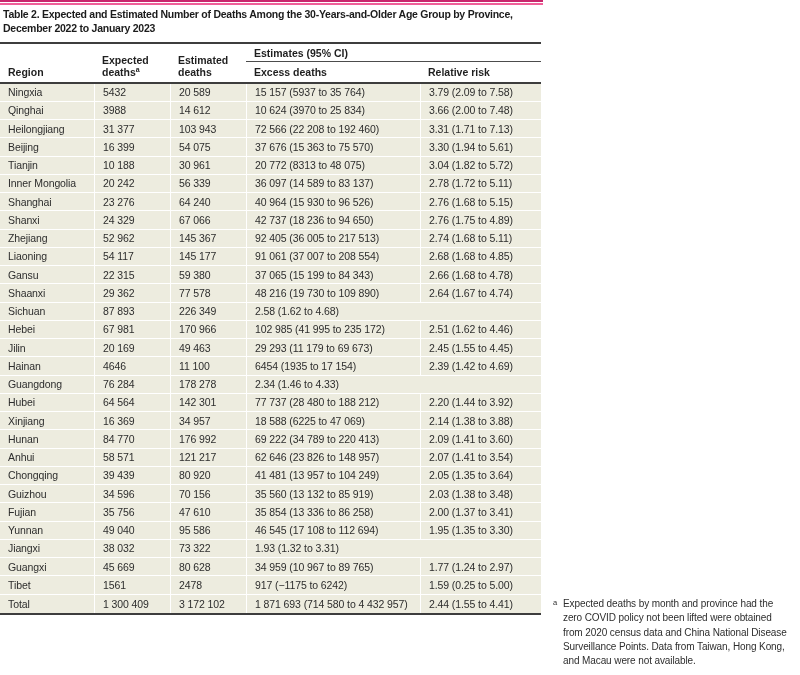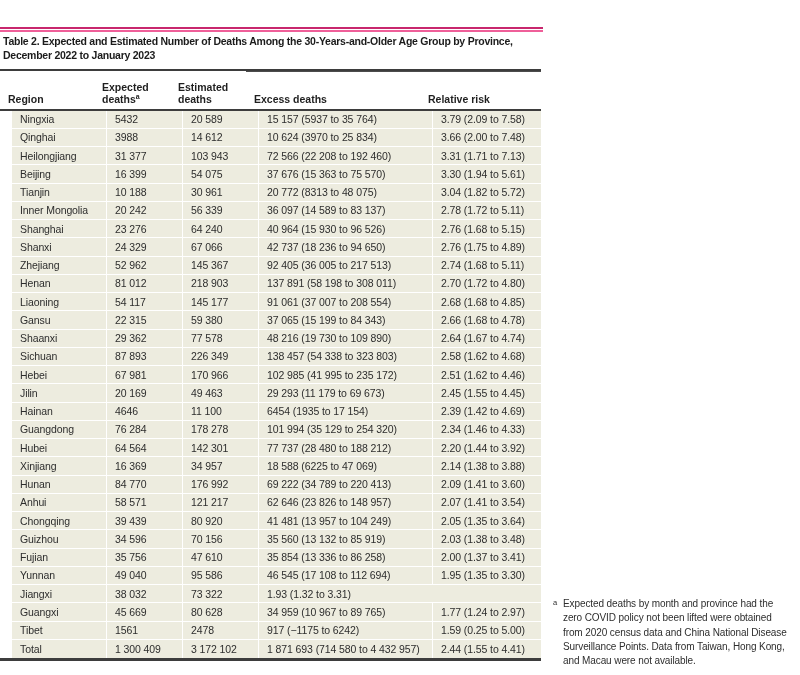--- a/index.html
+++ b/index.html
@@ -6,21 +6,21 @@
   html, body { background: #ffffff; }
   body {
     width: 800px; height: 675px;
     font-family: "Liberation Sans", sans-serif;
     position: relative;
     overflow: hidden;
     color: #2d2d2d;
   }
   .sheet { position: relative; width: 800px; height: 675px; }
 
-  .table-block { position: absolute; left: 0; top: 0; width: 543px; margin-top: 27px; }
+  .table-block { position: absolute; left: 0; top: 0; width: 543px; }
 
   .accent-rule-dark  { height: 2px;  background: var(--accent-rule-dark, #c8276d); }
   .accent-rule-gap   { height: 1px;  background: #ffffff; }
   .accent-rule-light { height: 2px;  background: var(--accent-rule-light, #ef5f99); }
 
   .table-title {
     margin: 3px 0 0 3px;
     width: 540px;
     font-size: 10.5px;
     line-height: 13.5px;
@@ -50,21 +50,21 @@
   .th-group { align-self: stretch; display: flex; flex-direction: column; }
   .group-label { padding: 3px 0 2px 8px; line-height: 12px; }
   .group-rule { height: 1px; background: #4c4c4c; width: 100%; }
   .group-sub {
     flex: 1;
     display: grid;
     grid-template-columns: 174px 121px;
     align-items: end;
   }
 
-  .tbody { width: 541px; padding-left: 12px; }
+  .tbody { width: 541px; }
   .tr {
     display: grid;
     grid-template-columns: 94px 76px 76px 174px 121px;
     height: 18.25px;
     background: var(--row-background, #edecdf);
     border-bottom: 1px solid #ffffff;
     align-items: center;
     font-size: 10.5px;
     letter-spacing: -0.1px;
     color: #2d2d2d;
@@ -108,20 +108,21 @@
     <div class="table-title">Table 2. Expected and Estimated Number of Deaths Among the 30-Years-and-Older Age Group by Province, December 2022 to January 2023</div>
 
     <div class="datatable">
       <div class="hline-dark"></div>
 
       <div class="thead">
         <div class="th">Region</div>
         <div class="th"><span>Expected deaths</span><sup class="hdr-sup">a</sup></div>
         <div class="th">Estimated deaths</div>
         <div class="th-group">
+          <div class="group-label">Estimates (95% CI)</div>
           <div class="group-rule"></div>
           <div class="group-sub">
             <div class="th">Excess deaths</div>
             <div class="th">Relative risk</div>
           </div>
         </div>
       </div>
 
       <div class="hline-dark"></div>
 
@@ -193,27 +194,20 @@
           </div>
 
           <div class="tr">
             <div class="td">Zhejiang</div>
             <div class="td">52 962</div>
             <div class="td">145 367</div>
             <div class="td">92 405 (36 005 to 217 513)</div>
             <div class="td">2.74 (1.68 to 5.11)</div>
           </div>
 
-          <div class="tr">
-            <div class="td">Henan</div>
-            <div class="td">81 012</div>
-            <div class="td">218 903</div>
-            <div class="td">137 891 (58 198 to 308 011)</div>
-            <div class="td">2.70 (1.72 to 4.80)</div>
-          </div>
 
           <div class="tr">
             <div class="td">Liaoning</div>
             <div class="td">54 117</div>
             <div class="td">145 177</div>
             <div class="td">91 061 (37 007 to 208 554)</div>
             <div class="td">2.68 (1.68 to 4.85)</div>
           </div>
 
           <div class="tr">
@@ -229,21 +223,20 @@
             <div class="td">29 362</div>
             <div class="td">77 578</div>
             <div class="td">48 216 (19 730 to 109 890)</div>
             <div class="td">2.64 (1.67 to 4.74)</div>
           </div>
 
           <div class="tr">
             <div class="td">Sichuan</div>
             <div class="td">87 893</div>
             <div class="td">226 349</div>
-            <div class="td">138 457 (54 338 to 323 803)</div>
             <div class="td">2.58 (1.62 to 4.68)</div>
           </div>
 
           <div class="tr">
             <div class="td">Hebei</div>
             <div class="td">67 981</div>
             <div class="td">170 966</div>
             <div class="td">102 985 (41 995 to 235 172)</div>
             <div class="td">2.51 (1.62 to 4.46)</div>
           </div>
@@ -262,21 +255,20 @@
             <div class="td">4646</div>
             <div class="td">11 100</div>
             <div class="td">6454 (1935 to 17 154)</div>
             <div class="td">2.39 (1.42 to 4.69)</div>
           </div>
 
           <div class="tr">
             <div class="td">Guangdong</div>
             <div class="td">76 284</div>
             <div class="td">178 278</div>
-            <div class="td">101 994 (35 129 to 254 320)</div>
             <div class="td">2.34 (1.46 to 4.33)</div>
           </div>
 
           <div class="tr">
             <div class="td">Hubei</div>
             <div class="td">64 564</div>
             <div class="td">142 301</div>
             <div class="td">77 737 (28 480 to 188 212)</div>
             <div class="td">2.20 (1.44 to 3.92)</div>
           </div>

